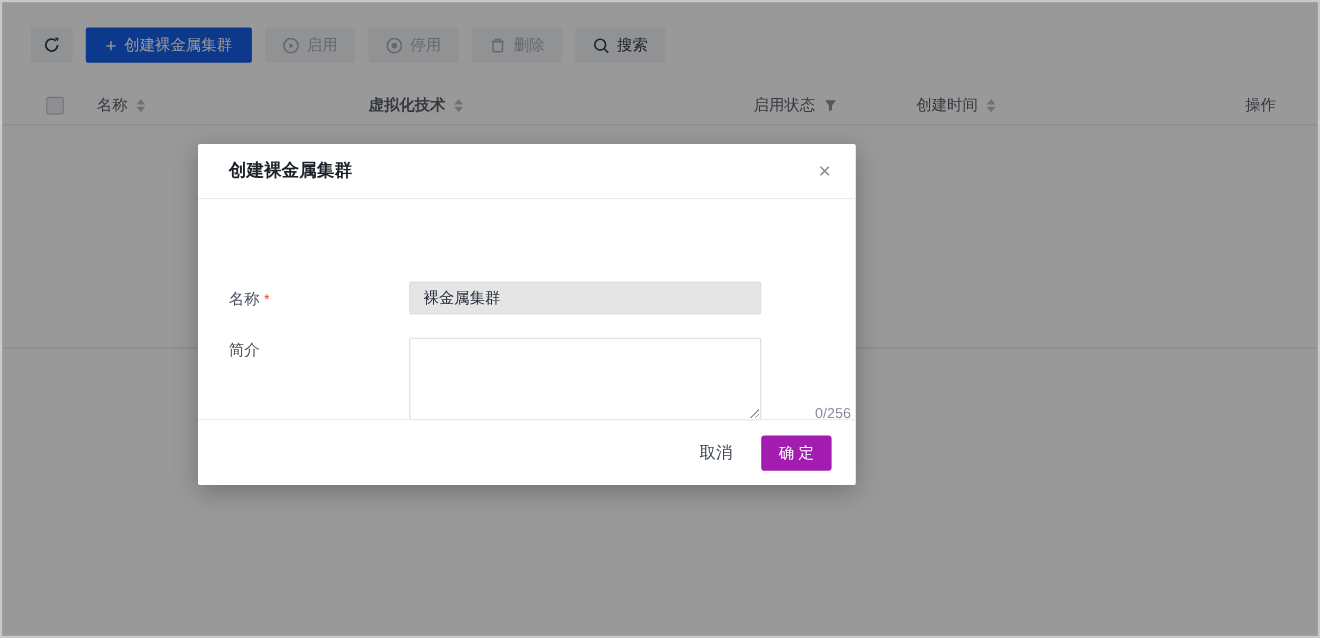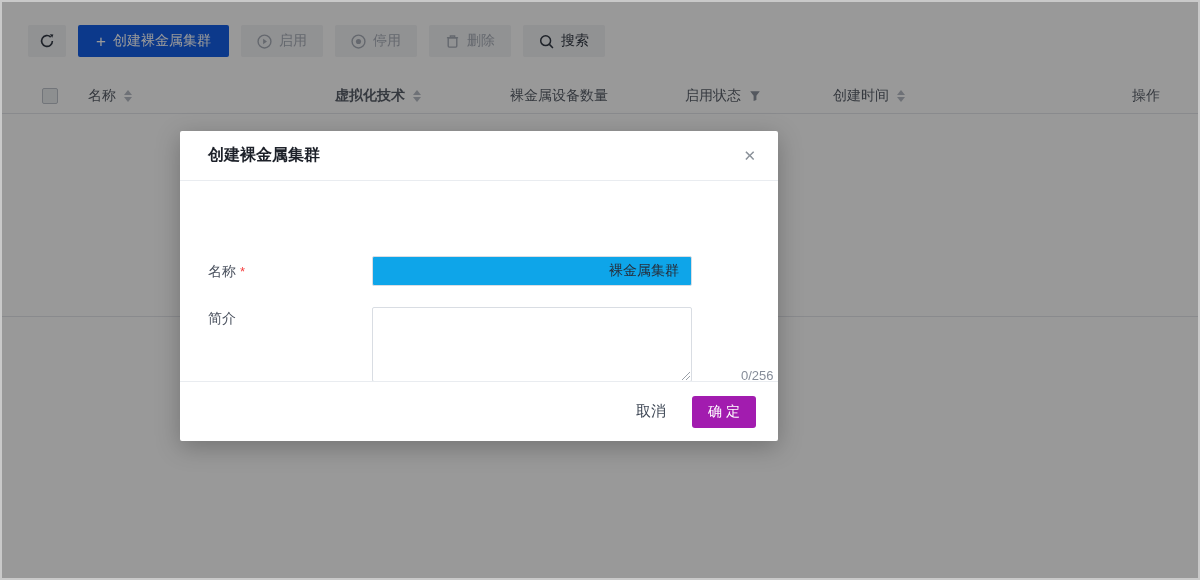--- a/index.html
+++ b/index.html
@@ -40,21 +40,21 @@
   .modal-title { font-size:16px; font-weight:700; color:#1d2129; }
   .modal-close { position:absolute; right:22px; top:0; height:50px; display:flex; align-items:center;
                  font-size:15px; color:#8a9199; cursor:pointer; background:none; border:none; font-family:inherit; }
   .modal-body { position:relative; height:200px; }
   .form-label { position:absolute; left:28px; font-size:14px; color:#4a515e; }
   .required { color:#f53f3f; margin-left:4px; font-size:13px; }
   .name-label { top:0; height:30px; line-height:30px; top:75px; }
   .desc-label { top:126px; line-height:22px; }
   .text-input { position:absolute; left:192px; top:75px; width:320px; height:30px;
                 border:1px solid #d9dde3; border-radius:2px; padding:0 12px; font-size:14px;
-                color:#272e3b; font-family:inherit; outline:none; background:#0ea5e9;text-align:right; }
+                color:#272e3b; font-family:inherit; outline:none; background:#e5e5e5; }
   .ta-wrap { position:absolute; left:192px; top:126px; width:320px; height:75px; }
   .textarea { width:320px; height:75px; border:1px solid #d9dde3; border-radius:2px;
               padding:6px 12px; font-size:14px; color:#272e3b; font-family:inherit; outline:none;
               resize:none; background:#fff; display:block; }
   .resize-grip { position:absolute; right:2px; bottom:2px; width:10px; height:10px;
                  clip-path:polygon(100% 0,100% 100%,0 100%);
                  background:repeating-linear-gradient(135deg,#fff 0 2px,#9aa0a8 2px 3px); }
   .counter { position:absolute; left:520px; top:187px; font-size:13px; color:#868d99;margin-left:41px; }
   .modal-footer { position:absolute; left:0; right:0; bottom:0; height:60px;
                   border-top:1px solid #e9ecf0; display:flex; align-items:center;
@@ -140,23 +140,20 @@
     </div>
 
     <div class="th" style="left:335px;font-weight:bold;">
       <span>虚拟化技术</span>
       <span class="sorter">
           <i class="caret-up"></i>
           <i class="caret-down"></i>
         </span>
     </div>
 
-    <div class="th" style="left:510px;">
-      <span>裸金属设备数量</span>
-    </div>
 
     <div class="th" style="left:685px;">
       <span>启用状态</span>
       <span style="display:inline-flex;">
         <svg width="12" height="12" viewBox="0 0 12 12">
           <path d="M1.2 1.2 H10.8 L7.4 5.8 V10 L4.6 11 V5.8 Z" fill="#8d939e"></path>
         </svg>
       </span>
     </div>
 

